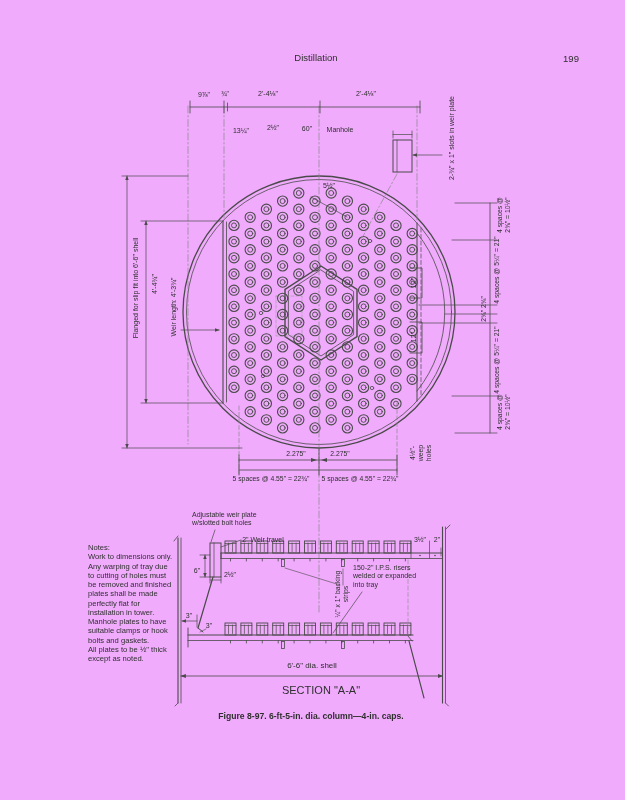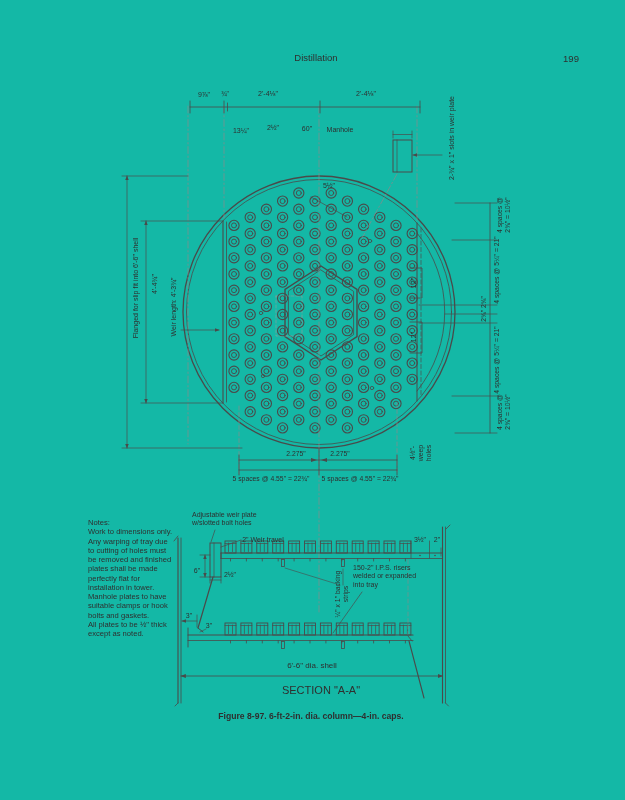--- a/index.html
+++ b/index.html
@@ -1,16 +1,16 @@
 <!DOCTYPE html>
 <html><head>
 <meta charset="utf-8">
 <style>
   html,body{margin:0;padding:0;background:#e8e8e8;}
-  .page{position:relative;width:625px;height:800px;background:#14b8a6;margin:0 auto;overflow:hidden;
+  .page{position:relative;width:625px;height:800px;background:#f0abfc;margin:0 auto;overflow:hidden;
         font-family:"Liberation Sans",sans-serif;color:#2f2f2f;}
   svg.draw{position:absolute;left:0;top:0;}
   .lbl{position:absolute;font:7.5px/1.18 "Liberation Sans",sans-serif;color:#2f2f2f;
        white-space:pre-line;transform:translate(-50%,-50%);text-align:center;}
   .rot{transform:translate(-50%,-50%) rotate(-90deg);}
   .tl{transform:none;text-align:left;}
   .fs65{font-size:6.5px;} .fs68{font-size:6.8px;} .fs7{font-size:7px;}
   .fs8{font-size:8px;} .fs95{font-size:9.5px;} .fs11{font-size:11px;}
   .bold{font-weight:bold;}
   .notes{font-size:7.6px;line-height:1.22;}
@@ -669,21 +669,21 @@
     <div class="lbl rot fs7" style="left:414px;top:337px">12"</div>
 
     <div class="lbl fs68" style="left:296px;top:454px">2.275"</div>
     <div class="lbl fs68" style="left:340px;top:454px">2.275"</div>
     <div class="lbl fs68" style="left:271px;top:479px">5 spaces @ 4.55" = 22¾"</div>
     <div class="lbl fs68" style="left:360px;top:479px">5 spaces @ 4.55" = 22¾"</div>
     <div class="lbl rot fs68" style="left:421px;top:453px">4½"-
 weep
 holes</div>
 
-    <div class="lbl tl notes" style="left:88px;top:518px;width:110px">Notes:
+    <div class="lbl tl notes" style="left:88px;top:543px;width:110px">Notes:
 Work to dimensions only.
 Any warping of tray due
 to cutting of holes must
 be removed and finished
 plates shall be made
 perfectly flat for
 installation in tower.
 Manhole plates to have
 suitable clamps or hook
 bolts and gaskets.
@@ -700,15 +700,15 @@
     <div class="lbl tl fs7" style="left:353px;top:564px">150-2" I.P.S. risers
 welded or expanded
 into tray</div>
     <div class="lbl rot fs68" style="left:342px;top:594px">¼" x 1" backing
 strips</div>
     <div class="lbl fs7" style="left:189px;top:616px">3"</div>
     <div class="lbl fs7" style="left:209px;top:626px">3"</div>
     <div class="lbl fs8" style="left:312px;top:666px">6'-6" dia. shell</div>
     <div class="lbl fs11" style="left:321px;top:690px">SECTION "A-A"</div>
 
-    <div class="lbl bold" style="left:311px;top:716px;font-size:8.6px">Figure 8-97. 6-ft-2-in. dia. column—4-in. caps.</div>
+    <div class="lbl bold" style="left:311px;top:716px;font-size:8.6px">Figure 8-97. 6-ft-5-in. dia. column—4-in. caps.</div>
   </div>
 </div>
 
 </body></html>

